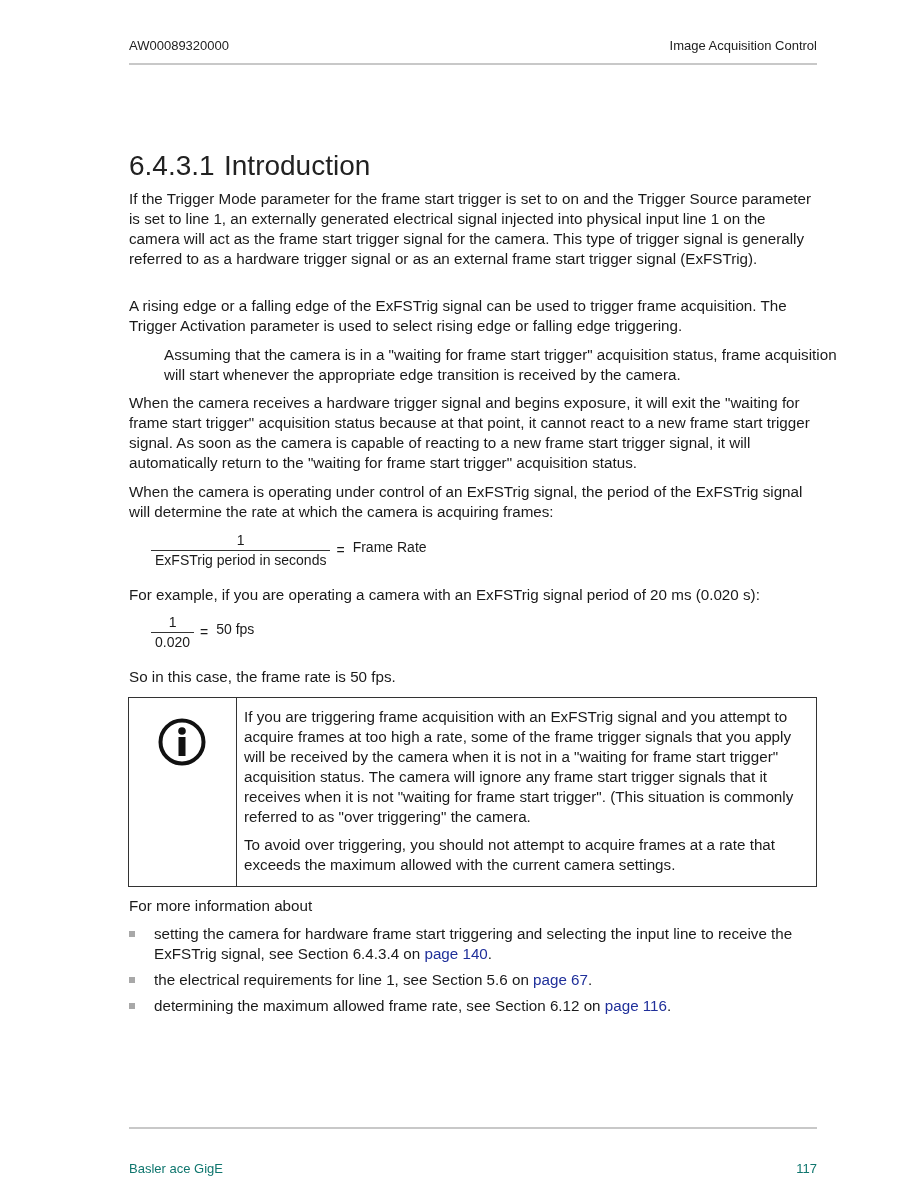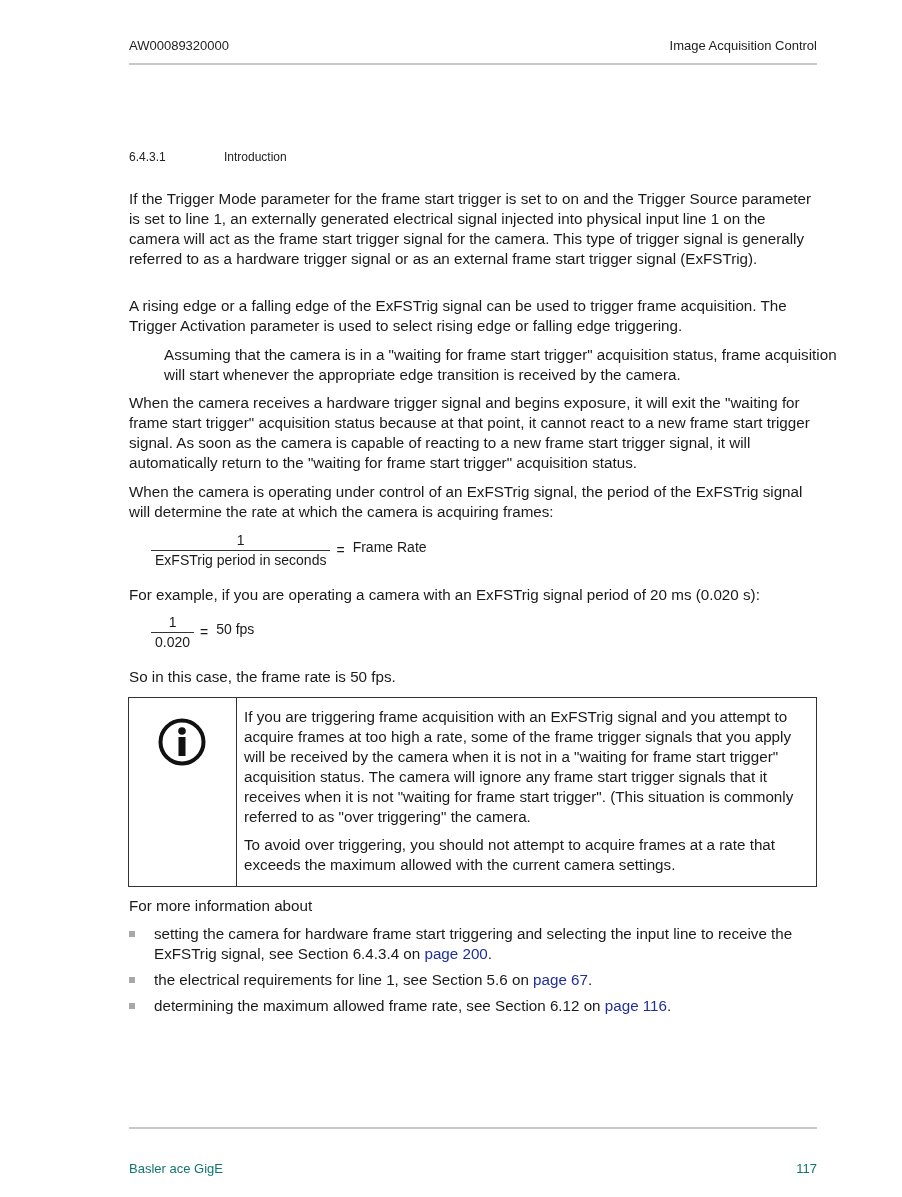--- a/index.html
+++ b/index.html
@@ -46,21 +46,21 @@
       font-weight: bold;
       color: #111;
       display: flex;
       letter-spacing: -0.2px;
     }
     .h1 .num { width: 87px; }
     .h2 {
       position: absolute;
       left: 129px;
       top: 150px;
-      font-size: 12px;
+      font-size: 28px;
       color: #222;
       display: flex;
     }
     .h2 .num { width: 95px; }
     .body-text {
       position: absolute;
       left: 129px;
       width: 690px;
       font-size: 15.2px;
       line-height: 20px;
@@ -226,21 +226,21 @@
       <p>If you are triggering frame acquisition with an ExFSTrig signal and you attempt to acquire frames at too high a rate, some of the frame trigger signals that you apply will be received by the camera when it is not in a "waiting for frame start trigger" acquisition status. The camera will ignore any frame start trigger signals that it receives when it is not "waiting for frame start trigger". (This situation is commonly referred to as "over triggering" the camera.</p>
       <p>To avoid over triggering, you should not attempt to acquire frames at a rate that exceeds the maximum allowed with the current camera settings.</p>
     </div>
   </div>
 
   <p class="body-text" style="top:896px;">For more information about</p>
 
   <ul class="bullets">
     <li>
       <span class="bullet-mark"></span>
-      <span>setting the camera for hardware frame start triggering and selecting the input line to receive the ExFSTrig signal, see Section 6.4.3.4 on </span><a class="link">page 200</a><span>.</span>
+      <span>setting the camera for hardware frame start triggering and selecting the input line to receive the ExFSTrig signal, see Section 6.4.3.4 on </span><a class="link">page 140</a><span>.</span>
     </li>
     <li>
       <span class="bullet-mark"></span>
       <span>the electrical requirements for line 1, see Section 5.6 on </span><a class="link">page 67</a><span>.</span>
     </li>
     <li>
       <span class="bullet-mark"></span>
       <span>determining the maximum allowed frame rate, see Section 6.12 on </span><a class="link">page 116</a><span>.</span>
     </li>
   </ul>

